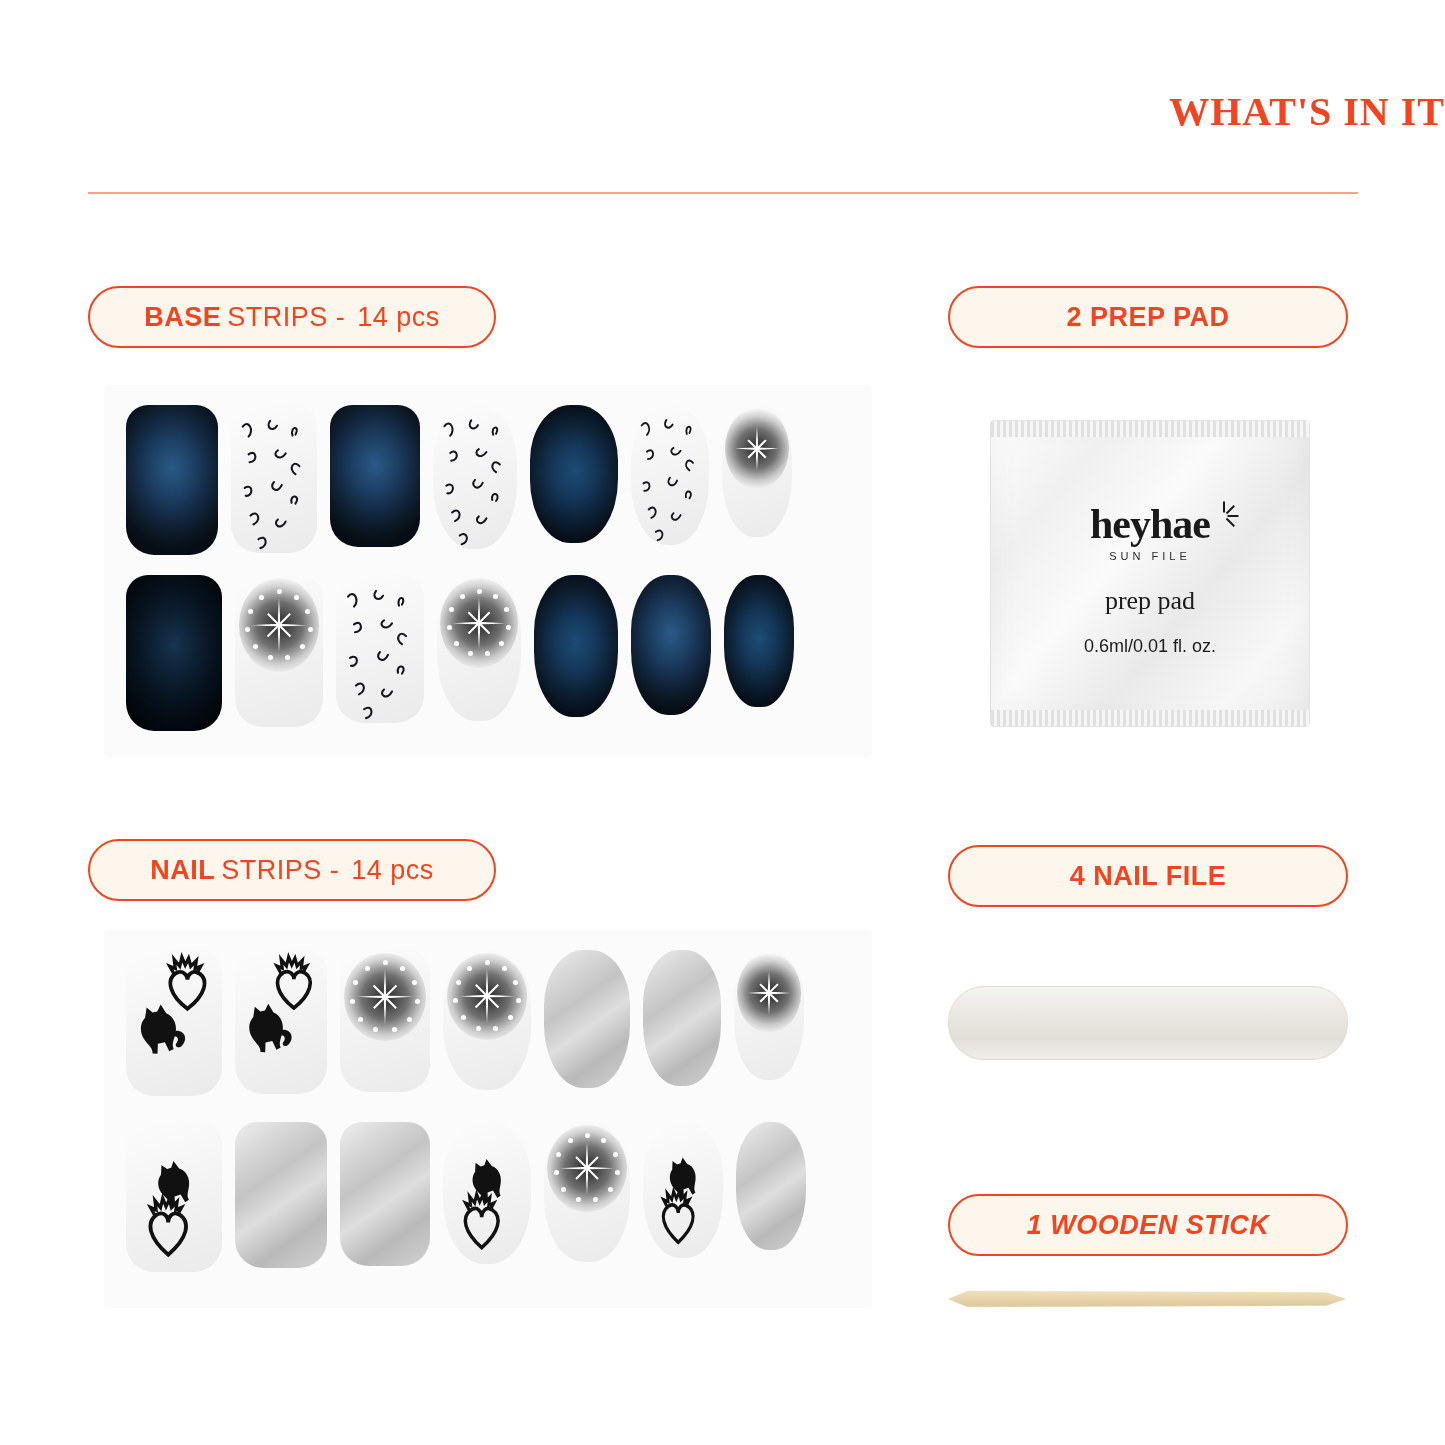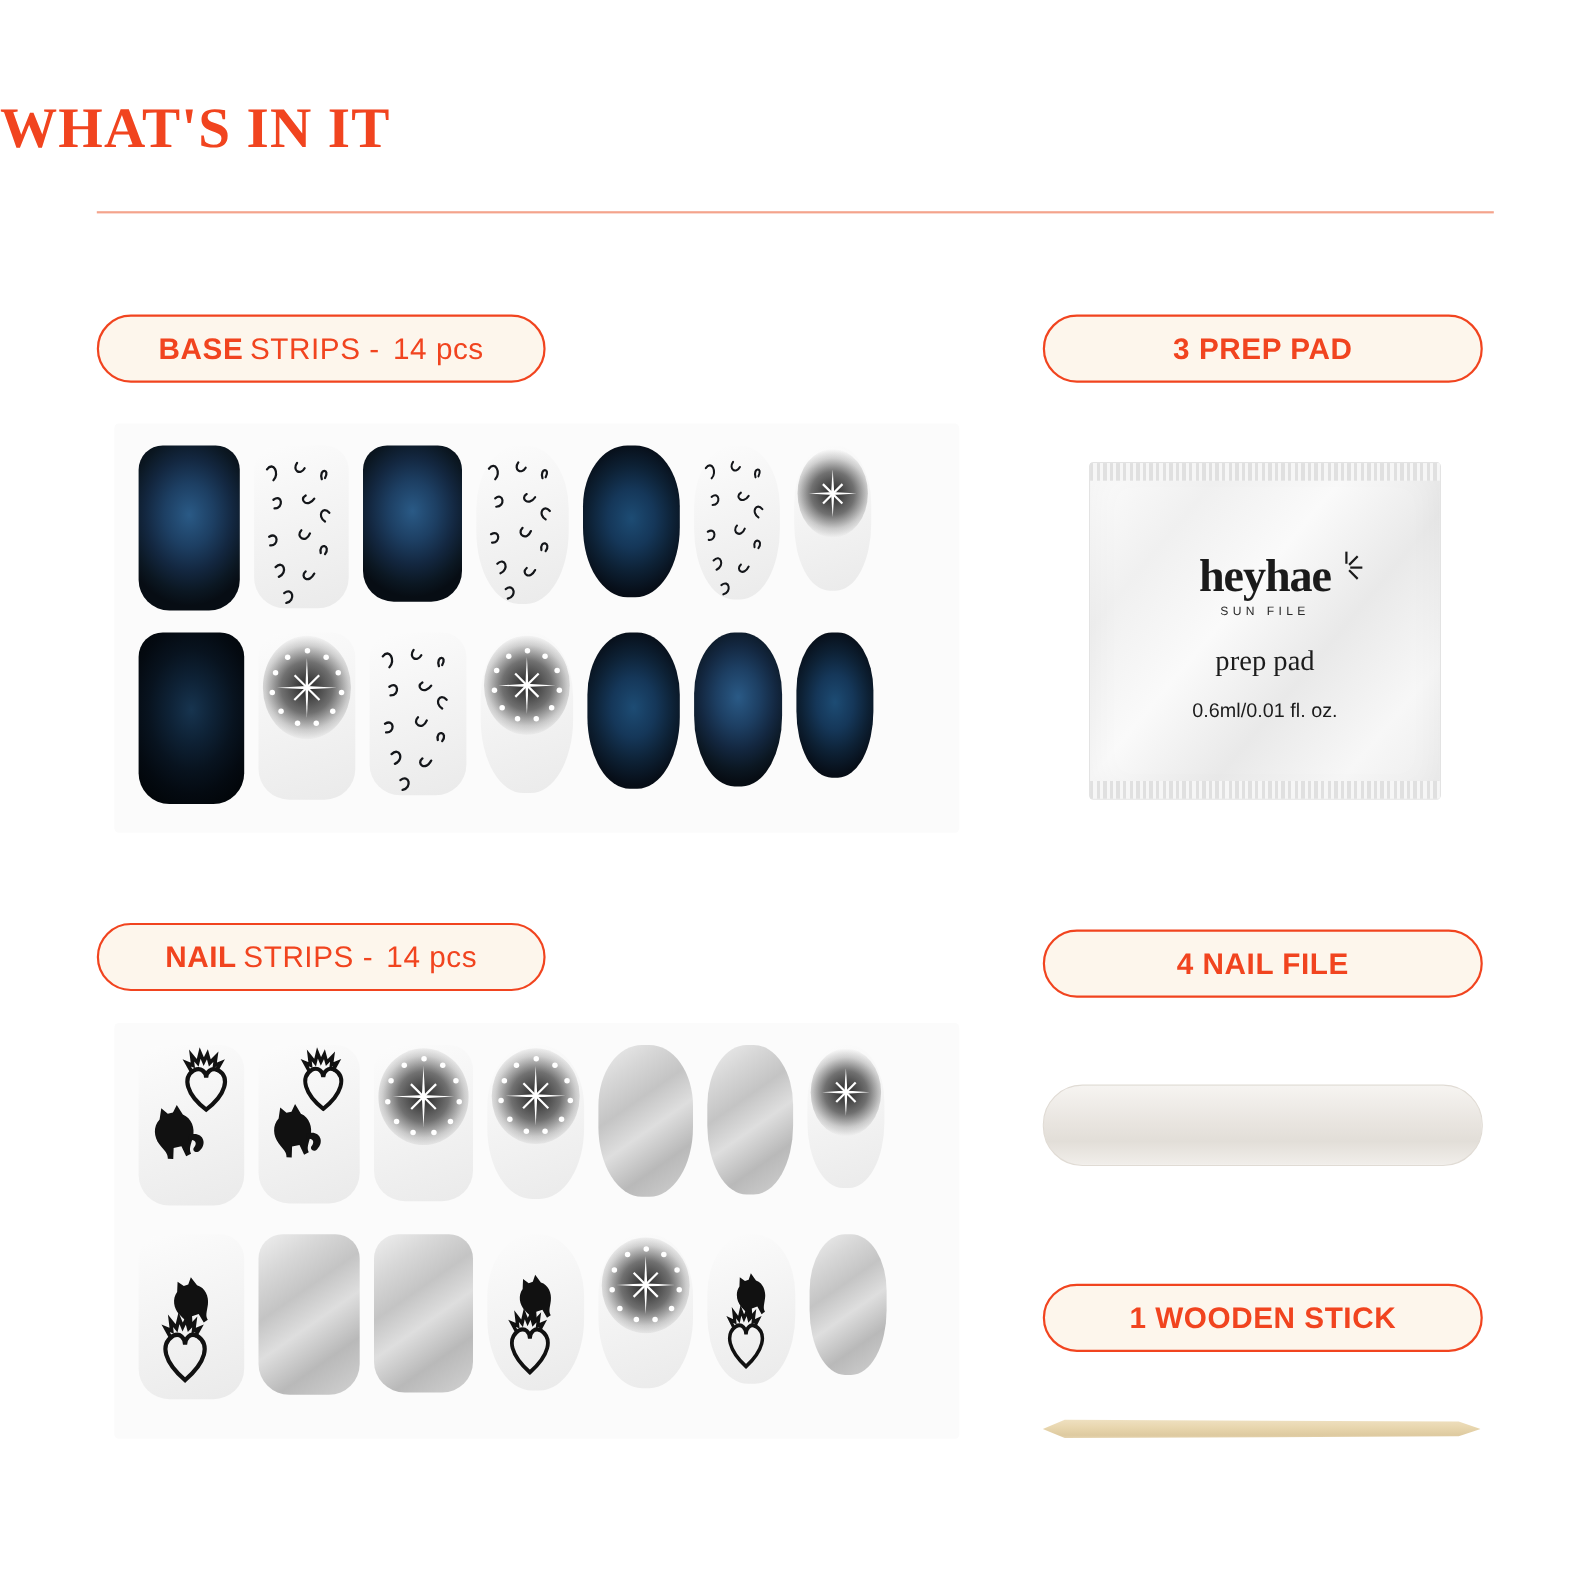--- a/index.html
+++ b/index.html
@@ -14,24 +14,24 @@
     overflow: hidden;
     position: relative;
   }
 
   
   .page-title {
     position: absolute;
     top: 88px;
     left: 0;
     width: 100%;
-    text-align: left;
+    text-align: right;
     font-family: "Liberation Serif", serif;
     font-weight: bold;
-    font-size: 52px;
+    font-size: 40px;
     letter-spacing: 1px;
     color: #f1441f;
   }
   .title-rule {
     position: absolute;
     top: 192px;
     left: 88px;
     width: 1270px;
     height: 2px;
     background: #f4a48c;
@@ -65,21 +65,21 @@
     margin-left: 4px;
   }
   .pill.center-label {
     font-weight: bold;
   }
 
   #pill-base   { left: 88px;  top: 286px; width: 408px; }
   #pill-point  { left: 88px;  top: 839px; width: 408px; }
   #pill-prep   { left: 948px; top: 286px; width: 400px; }
   #pill-file   { left: 948px; top: 845px; width: 400px; }
-  #pill-stick  { left: 948px; top: 1167px;width: 400px; }
+  #pill-stick  { left: 948px; top: 1194px;width: 400px; font-style: italic; }
 
   
   .sheet {
     position: absolute;
     background: #fbfbfb;
     border-radius: 4px;
   }
   #sheet-base  { left: 104px; top: 385px;  width: 768px; height: 372px; }
   #sheet-point { left: 104px; top: 930px;  width: 768px; height: 378px; }
 
@@ -287,21 +287,21 @@
   <span class="qty">14 pcs</span>
 </div>
 
 <div class="pill" id="pill-point">
   <span class="strong">NAIL</span>
   <span class="light">STRIPS</span>
   <span class="qty" style="margin:0 8px;">-</span>
   <span class="qty">14 pcs</span>
 </div>
 
-<div class="pill center-label" id="pill-prep">3 PREP PAD</div>
+<div class="pill center-label" id="pill-prep">2 PREP PAD</div>
 <div class="pill center-label" id="pill-file">4 NAIL FILE</div>
 <div class="pill center-label" id="pill-stick">1 WOODEN STICK</div>
 
 <div class="sheet" id="sheet-base">
   <div class="nail-row" id="base-row-1" style="left:22px; top:20px; align-items:flex-start;">
       <div class="nail shape-square fill-navy" style="width: 92px; height: 150px;"></div>
       <div class="nail shape-square fill-white" style="width: 86px; height: 148px;">
         <svg width="86" height="148" viewBox="0 0 86 148" class="squiggles" style="position: absolute; left: 0px; top: 0px;">
           <path d="M12,22 c6,-8 12,4 6,10" fill="none" stroke="#14161a" stroke-width="2.1" stroke-linecap="round" transform="scale(0.977,0.987)"></path>
           <path d="M40,16 c-5,7 3,12 7,5" fill="none" stroke="#14161a" stroke-width="2.1" stroke-linecap="round" transform="scale(0.977,0.987)"></path>

